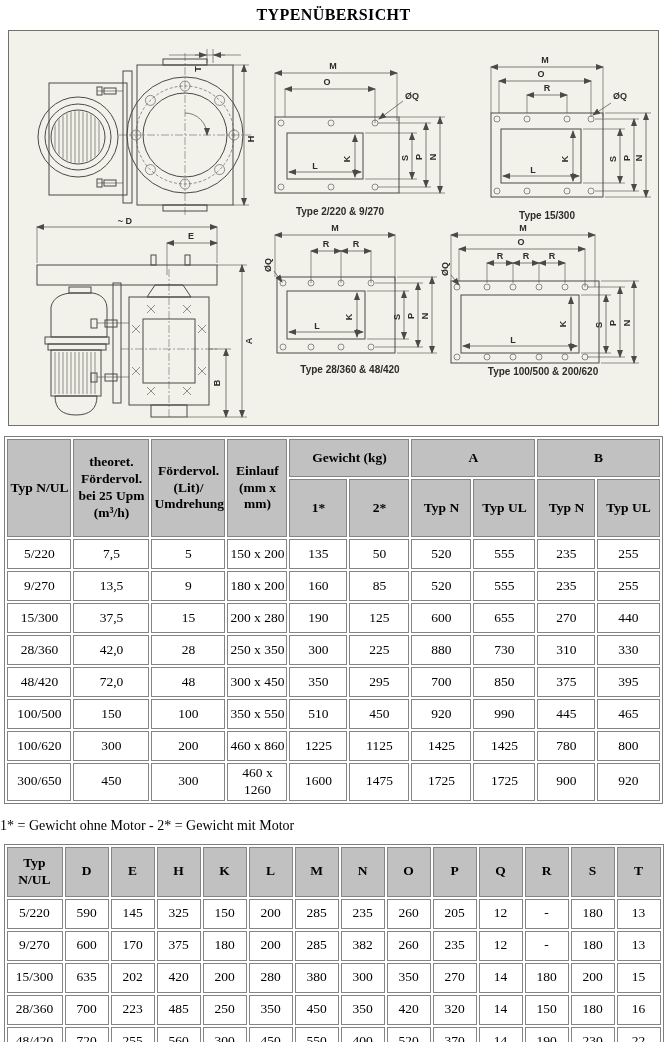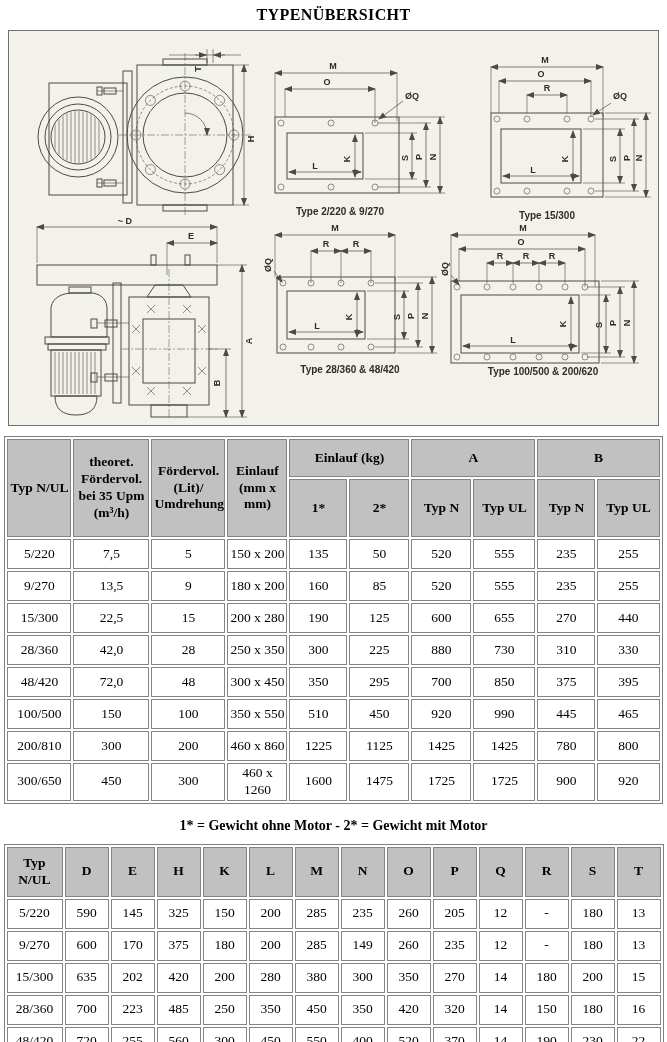--- a/index.html
+++ b/index.html
@@ -15,21 +15,21 @@
   svg text{font-family:"Liberation Sans",sans-serif;font-size:9px;font-weight:bold;fill:#2e2d29;}
   svg text.cap{font-size:10px;}
   table{border-collapse:separate;border-spacing:2px;table-layout:fixed;width:658px;margin:10px auto 0;background:#fff;border:1px solid #7e7e7e;}
   th,td{border:1px solid #848484;text-align:center;vertical-align:middle;padding:1px 2px;font-size:13.5px;line-height:1.25;overflow:hidden;}
   th{background:#c1c1c1;font-weight:bold;}
   .t1 thead tr.gr th{height:34px;}
   .t1 thead tr.sb th{height:54px;}
   .t1 tbody td{height:26px;}
   .t2 thead th{height:46px;}
   .t2 tbody td{height:26px;}
-  .footnote{text-align:center;margin:14px 0 4px;font-size:14px;font-weight:bold;}
+  .footnote{text-align:left;margin:14px 0 4px;font-size:14px;}
 </style>
 </head>
 <body>
 
 <h1 class="title">TYPENÜBERSICHT</h1>
 
 <div class="panel">
 
   <svg width="236" height="172" style="left:14px;top:16px">
     <defs>
@@ -337,24 +337,24 @@
     <col style="width:58px">
       <col style="width:60px">
       <col style="width:60px">
       <col style="width:62px">
     <col style="width:58px">
       <col style="width:62px">
   </colgroup>
   <thead>
     <tr class="gr">
       <th rowspan="2">Typ N/UL</th>
-      <th rowspan="2">theoret. Fördervol. bei 35 Upm (m³/h)</th>
+      <th rowspan="2">theoret. Fördervol. bei 25 Upm (m³/h)</th>
       <th rowspan="2">Fördervol. (Lit)/ Umdrehung</th>
       <th rowspan="2">Einlauf (mm x mm)</th>
-      <th colspan="2">Einlauf (kg)</th>
+      <th colspan="2">Gewicht (kg)</th>
       <th colspan="2">A</th>
       <th colspan="2">B</th>
     </tr>
     <tr class="sb">
       <th>1*</th>
       <th>2*</th>
       <th>Typ N</th>
       <th>Typ UL</th>
       <th>Typ N</th>
       <th>Typ UL</th>
@@ -380,21 +380,21 @@
         <td>180 x 200</td>
         <td>160</td>
         <td>85</td>
         <td>520</td>
         <td>555</td>
         <td>235</td>
         <td>255</td>
       </tr>
       <tr>
         <td>15/300</td>
-        <td>22,5</td>
+        <td>37,5</td>
         <td>15</td>
         <td>200 x 280</td>
         <td>190</td>
         <td>125</td>
         <td>600</td>
         <td>655</td>
         <td>270</td>
         <td>440</td>
       </tr>
       <tr>
@@ -427,21 +427,21 @@
         <td>100</td>
         <td>350 x 550</td>
         <td>510</td>
         <td>450</td>
         <td>920</td>
         <td>990</td>
         <td>445</td>
         <td>465</td>
       </tr>
       <tr>
-        <td>200/810</td>
+        <td>100/620</td>
         <td>300</td>
         <td>200</td>
         <td>460 x 860</td>
         <td>1225</td>
         <td>1125</td>
         <td>1425</td>
         <td>1425</td>
         <td>780</td>
         <td>800</td>
       </tr>
@@ -515,21 +515,21 @@
         <td>13</td>
       </tr>
       <tr>
         <td>9/270</td>
         <td>600</td>
         <td>170</td>
         <td>375</td>
         <td>180</td>
         <td>200</td>
         <td>285</td>
-        <td>149</td>
+        <td>382</td>
         <td>260</td>
         <td>235</td>
         <td>12</td>
         <td>-</td>
         <td>180</td>
         <td>13</td>
       </tr>
       <tr>
         <td>15/300</td>
         <td>635</td>

